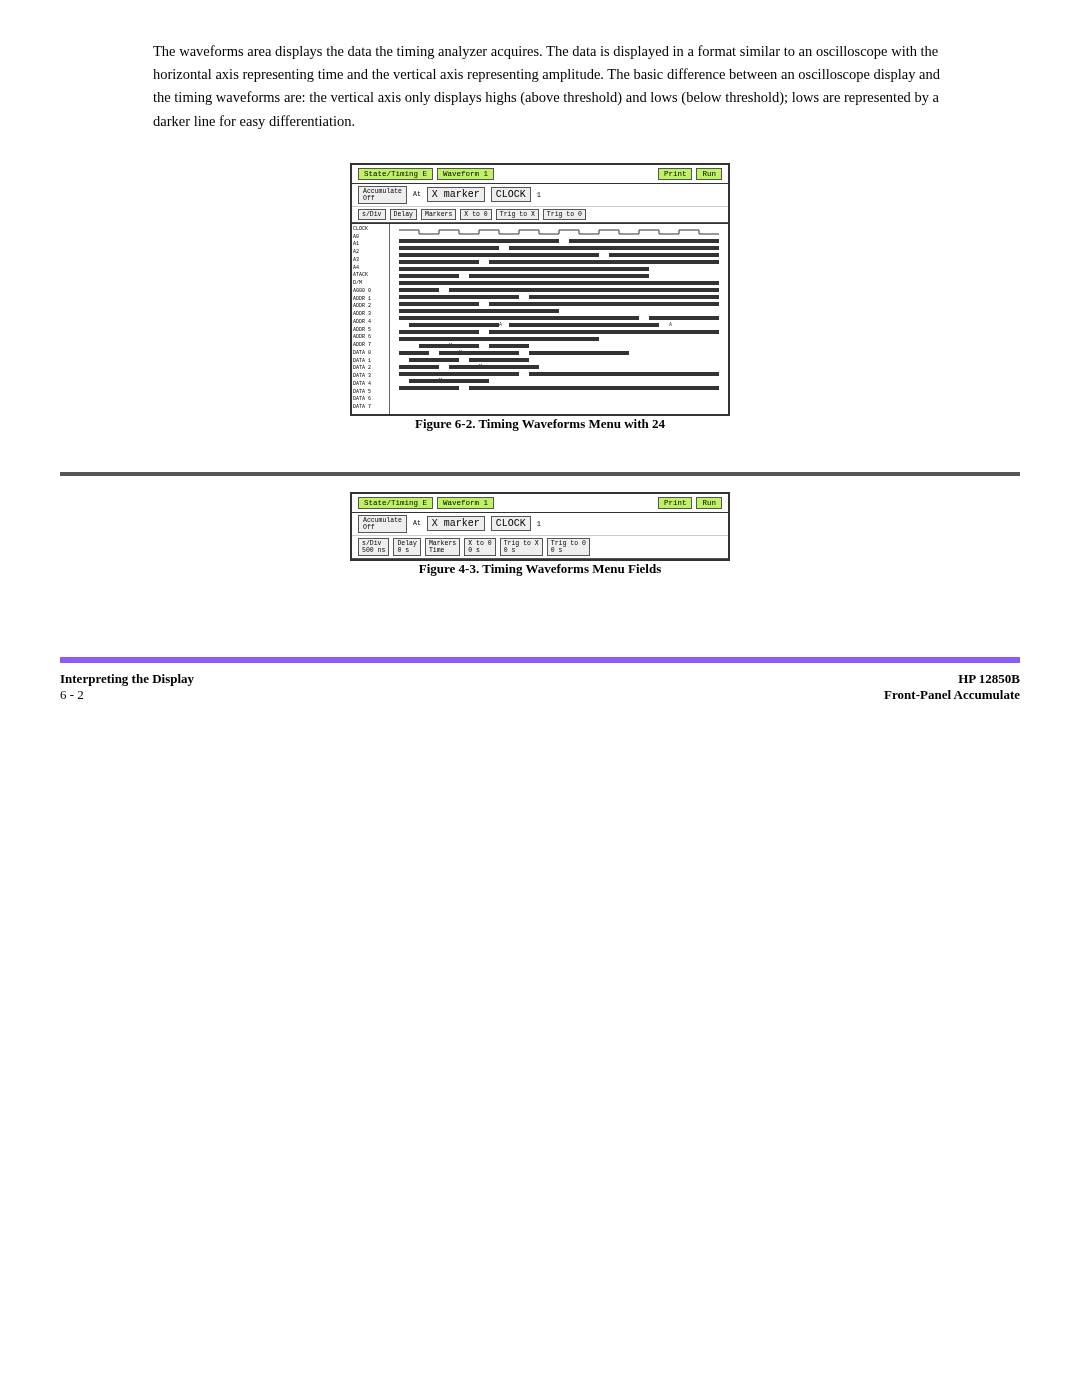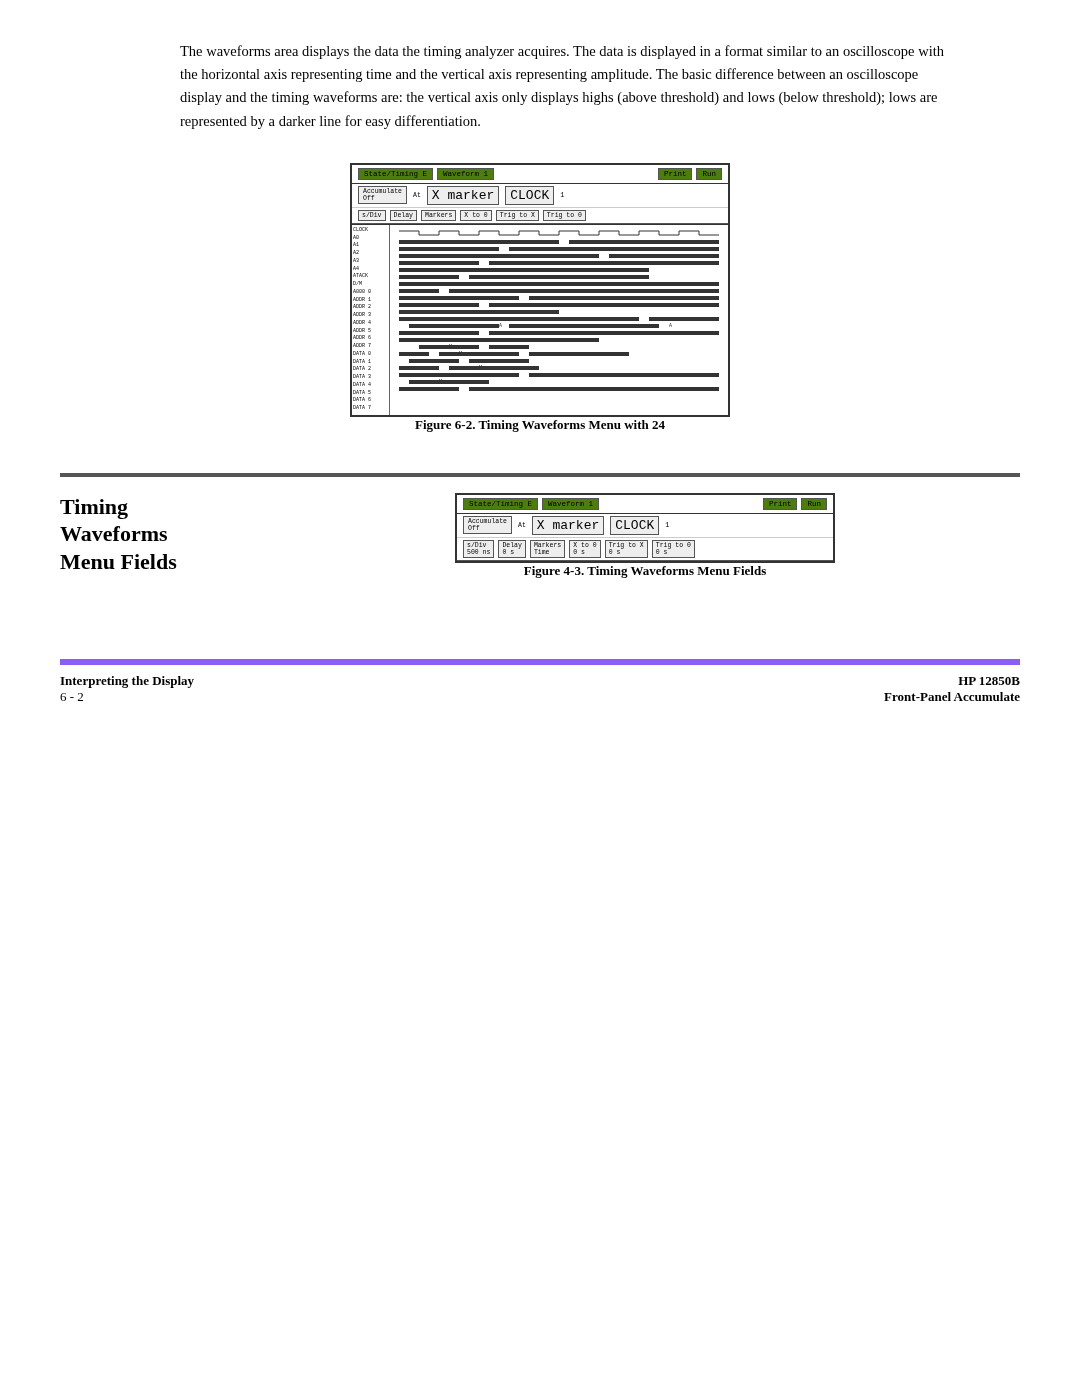--- a/index.html
+++ b/index.html
@@ -7,21 +7,21 @@
       background: #fff;
       font-family: 'Times New Roman', Times, serif;
       font-size: 15px;
       color: #000;
       width: 1080px;
       min-height: 1397px;
       padding: 40px 60px;
     }
 
     .intro-text {
-      margin-left: 120px;
+      margin-left: 93px;
       margin-right: 60px;
       margin-bottom: 30px;
       font-size: 14.5px;
       line-height: 1.6;
     }
 
     .figure-container {
       display: flex;
       flex-direction: column;
       align-items: center;
@@ -41,33 +41,33 @@
       justify-content: space-between;
       align-items: center;
       padding: 3px 6px;
       border-bottom: 1px solid #333;
     }
 
     .screen-btn {
       border: 1px solid #555;
       padding: 1px 5px;
       font-size: 7.5px;
-      background: #4d7c0f;
+      background: #bef264;
       font-family: 'Courier New', Courier, monospace;
     }
 
     .screen-btn-group {
       display: flex;
       gap: 4px;
     }
 
     .screen-field {
       border: 1px solid #555;
       padding: 1px 4px;
-      font-size: 13px;
+      font-size: 10px;
       background: #eee;
       white-space: nowrap;
     }
 
     .screen-field-small {
       border: 1px solid #555;
       padding: 1px 3px;
       font-size: 6.5px;
       background: #eee;
       white-space: nowrap;
@@ -327,23 +327,20 @@
           <rect x="0" y="160" width="60" height="4" fill="#333"></rect>
           <rect x="70" y="160" width="250" height="4" fill="#333"></rect>
         </svg>
       </div>
     </div>
   </div>
   <div class="fig-caption">Figure 6-2. Timing Waveforms Menu with 24</div>
 </div>
 
 <div class="section-divider">
-  <div class="section-title-col">
-    <div class="section-title">Timing<br>Waveforms<br>Menu Fields</div>
-  </div>
   <div class="section-body">
 
     <div class="figure-container">
       <div class="screen-box-small">
 
         <div class="screen-top-bar">
           <div class="screen-btn-group">
             <span class="screen-btn">State/Timing E</span>
             <span class="screen-btn">Waveform 1</span>
           </div>

